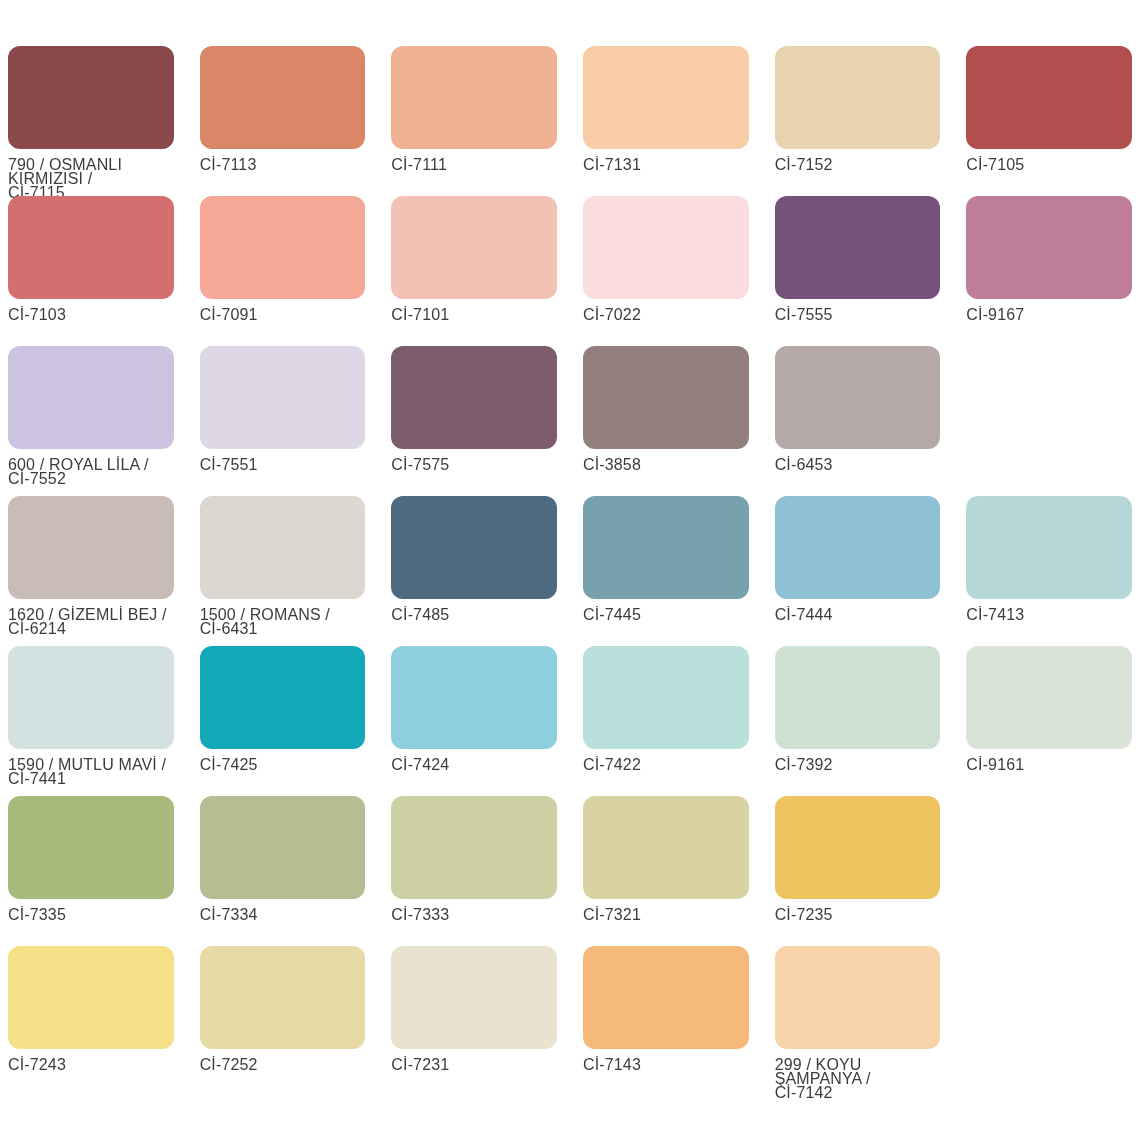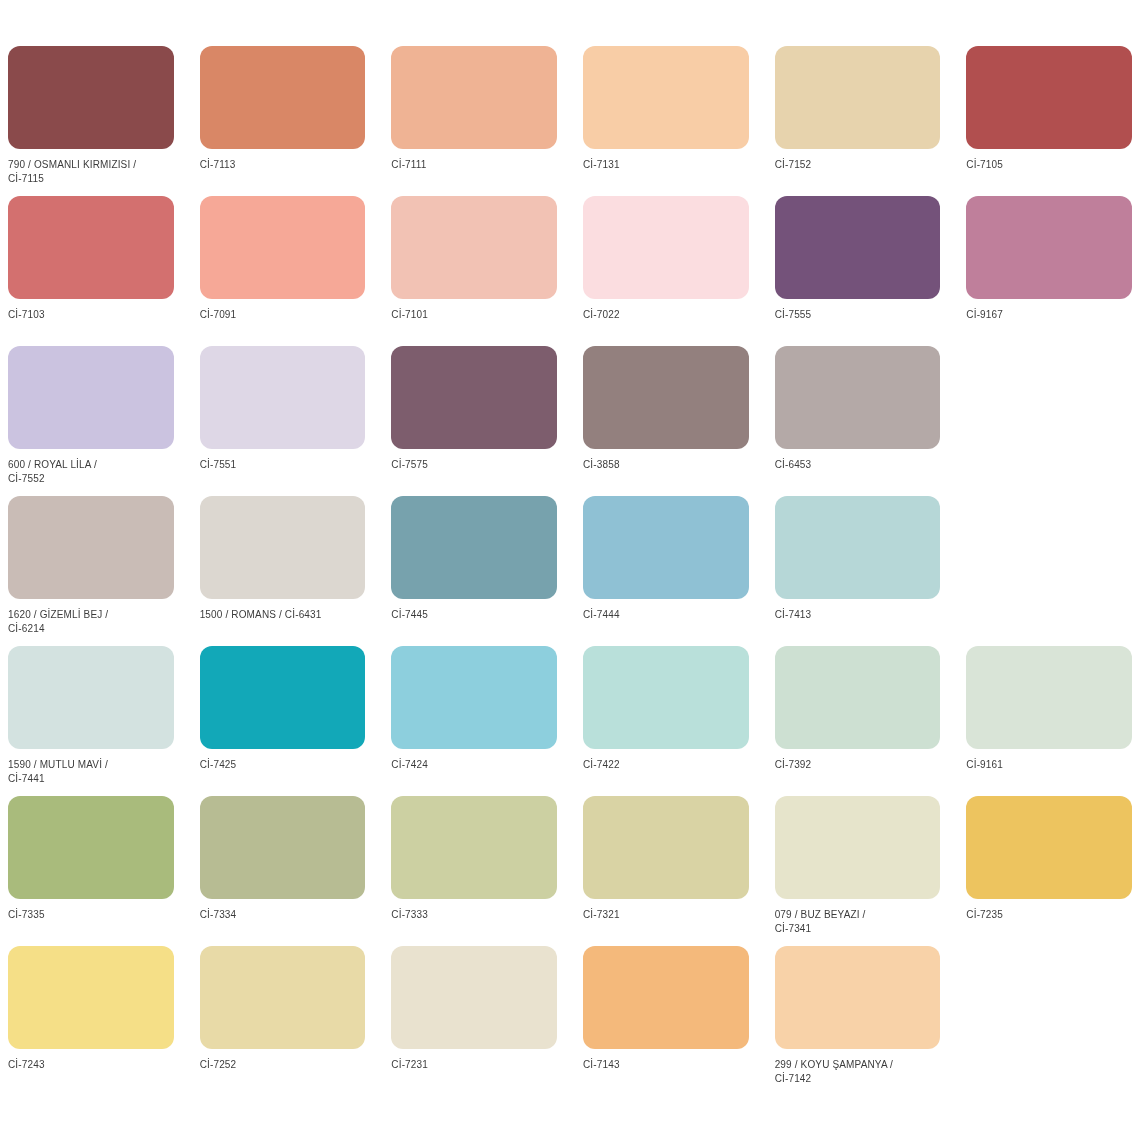--- a/index.html
+++ b/index.html
@@ -37,21 +37,21 @@
 
   .swatch-chip {
     width: 100%;
     height: 103px;
     border-radius: 12px;
     flex: 0 0 auto;
   }
 
   .swatch-label {
     margin-top: 9px;
-    font-size: 10px;
+    font-size: 16px;
     line-height: 14px;
     letter-spacing: 0.15px;
     color: #3c3c3c;
     font-family: "Liberation Sans", sans-serif;
     white-space: pre-line;
     font-weight: 400;
   }
 </style>
 </head>
 <body>
@@ -137,20 +137,24 @@
       <div class="swatch-cell">
         <div class="swatch-chip" title="#c9bcb6" style="background: rgb(201, 188, 182);"></div>
         <div class="swatch-label">1620 / GİZEMLİ BEJ /
 Cİ-6214</div>
       </div>
       <div class="swatch-cell">
         <div class="swatch-chip" title="#dcd7d0" style="background: rgb(220, 215, 208);"></div>
         <div class="swatch-label">1500 / ROMANS / Cİ-6431</div>
       </div>
       <div class="swatch-cell">
+        <div class="swatch-chip" title="#4e6a81" style="background: rgb(78, 106, 129);"></div>
+        <div class="swatch-label">Cİ-7485</div>
+      </div>
+      <div class="swatch-cell">
         <div class="swatch-chip" title="#77a2ad" style="background: rgb(119, 162, 173);"></div>
         <div class="swatch-label">Cİ-7445</div>
       </div>
       <div class="swatch-cell">
         <div class="swatch-chip" title="#8fc1d4" style="background: rgb(143, 193, 212);"></div>
         <div class="swatch-label">Cİ-7444</div>
       </div>
       <div class="swatch-cell">
         <div class="swatch-chip" title="#b6d7d7" style="background: rgb(182, 215, 215);"></div>
         <div class="swatch-label">Cİ-7413</div>
@@ -194,25 +198,20 @@
       </div>
       <div class="swatch-cell">
         <div class="swatch-chip" title="#ccd0a2" style="background: rgb(204, 208, 162);"></div>
         <div class="swatch-label">Cİ-7333</div>
       </div>
       <div class="swatch-cell">
         <div class="swatch-chip" title="#d9d3a4" style="background: rgb(217, 211, 164);"></div>
         <div class="swatch-label">Cİ-7321</div>
       </div>
       <div class="swatch-cell">
-        <div class="swatch-chip" title="#e6e4cb" style="background: rgb(230, 228, 203);"></div>
-        <div class="swatch-label">079 / BUZ BEYAZI /
-Cİ-7341</div>
-      </div>
-      <div class="swatch-cell">
         <div class="swatch-chip" title="#edc45f" style="background: rgb(237, 196, 95);"></div>
         <div class="swatch-label">Cİ-7235</div>
       </div>
     </div>
     <div class="swatch-row">
       <div class="swatch-cell">
         <div class="swatch-chip" title="#f5df87" style="background: rgb(245, 223, 135);"></div>
         <div class="swatch-label">Cİ-7243</div>
       </div>
       <div class="swatch-cell">

